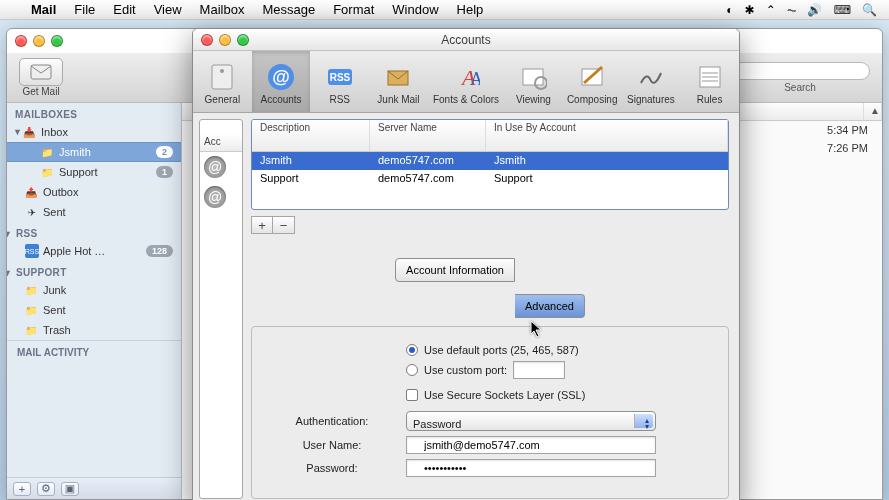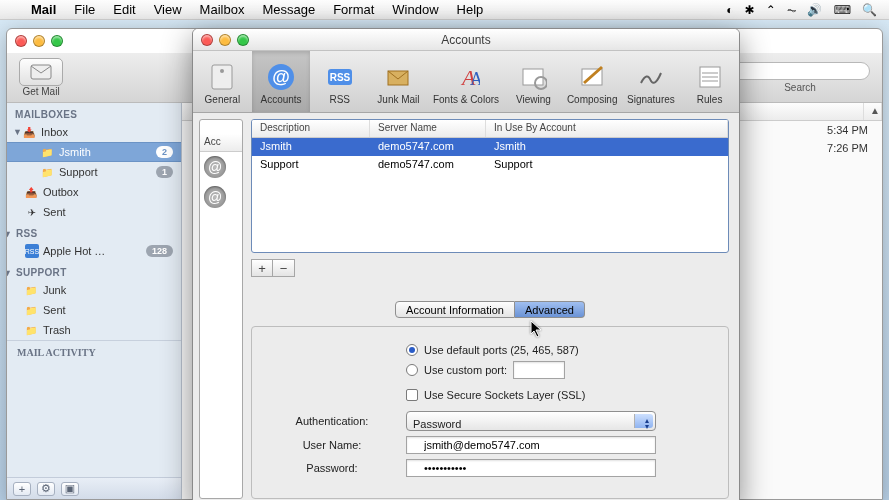--- a/index.html
+++ b/index.html
@@ -49,21 +49,21 @@
 .mail-body { display:flex; flex:1; min-height:0;}
 .sidebar { width: 175px; background:#e3ebf3; border-right:1px solid #b9c2cf; display:flex; flex-direction:column;}
 .sidebar .section-title { font-size:10px; color:#6a7486; font-weight:bold; padding:6px 8px 2px; letter-spacing:0.3px;}
 .sidebar .item { display:flex; align-items:center; padding:2px 8px 2px 18px; height:20px; font-size:11px; color:#333;}
 .sidebar .discl { width:10px; display:inline-block; color:#6a7486; margin-left:-12px; font-size:9px;}
 .sidebar .icon { width:14px; height:14px; margin-right:4px; display:inline-flex;align-items:center;justify-content:center; font-size:10px;}
 .sidebar .item.sel { background:#7ea6d8; color:#fff; border-top:1px solid #6b93c5; border-bottom:1px solid #6b93c5;}
 .sidebar .item .badge { margin-left:auto; background:#9da5b0; color:#fff; font-size:9px; font-weight:bold; border-radius:8px; padding:1px 6px;}
 .sidebar .item.sel .badge { background:#fff; color:#6b93c5;}
 .sidebar .item.sub { padding-left:34px;}
-.sidebar .activity { margin-top:auto; padding:6px 10px; border-top:1px solid #c7d0dd; color:#6a7486; font-size:10px; font-weight:bold;font-family:Liberation Serif, serif;}
+.sidebar .activity { margin-top:auto; padding:6px 10px; border-top:1px solid #c7d0dd; color:#6a7486; font-size:10px; font-weight:bold;}
 .sidebar .bottom { height:22px; background:linear-gradient(#e8eef6,#d3dce9); border-top:1px solid #c3ccda; display:flex; align-items:center; gap:6px; padding:0 6px;}
 .sidebar .bottom .sq { width:18px; height:14px; border:1px solid #a6b0c0; border-radius:3px; background:linear-gradient(#fff,#e4eaf3); display:flex;align-items:center;justify-content:center; font-size:11px; color:#5a6475;}
 .listpane { flex:1; background:#fafafa; display:flex; flex-direction:column;}
 .listpane .columns { display:flex; height:18px; background:linear-gradient(#fdfdfd,#ececec); border-bottom:1px solid #ccc; font-size:10px; color:#555;}
 .listpane .columns div { padding:2px 6px; border-right:1px solid #ddd;}
 .listpane .row { display:flex; justify-content:flex-end; padding:3px 14px; font-size:11px; color:#333;}
 
 .prefs {
   position: absolute; top:8px; left:192px; width:548px; height:478px;
   background:#ececec; border:1px solid #8a8a8a; border-radius:6px 6px 0 0;
@@ -76,35 +76,35 @@
 .prefs .tbtn { width:60px; display:flex; flex-direction:column; align-items:center; justify-content:center; font-size:10px; color:#333; padding-top:2px;}
 .prefs .tbtn.sel { background:linear-gradient(#c6c6c6,#a9a9a9); box-shadow: inset 0 2px 4px rgba(0,0,0,.15);}
 .prefs .tbtn .ticon { width:34px; height:34px; display:flex; align-items:center; justify-content:center;}
 .prefs .content { flex:1; display:flex; background:#ececec; min-height:0;}
 .prefs .acclist { width:44px; background:#fff; border:1px solid #a8a8a8; margin:6px 0 6px 6px; border-radius:3px;}
 .prefs .acclist .hdr { height:18px; background:linear-gradient(#fff,#ececec); border-bottom:1px solid #ccc; font-size:10px; color:#444; padding:2px 4px;margin-top:14px;}
 .prefs .acclist .arow { display:flex; align-items:center; padding:4px;}
 .prefs .acclist .at { width:22px; height:22px; border-radius:50%; background:radial-gradient(#bbb,#888); color:#fff; display:flex;align-items:center;justify-content:center; font-size:14px; box-shadow:inset 0 1px 2px rgba(0,0,0,.4);}
 .prefs .detail { flex:1; padding:6px 10px 6px 8px; display:flex; flex-direction:column;}
 .prefs .table { border:1px solid #6d8bb8; border-radius:3px; background:#fff; height:140px; display:flex; flex-direction:column; overflow:hidden;}
-.prefs .thead { display:flex; height:18px; background:linear-gradient(#fff,#ececec); border-bottom:1px solid #ccc;}
+.prefs .thead { display:flex; height:32px; background:linear-gradient(#fff,#ececec); border-bottom:1px solid #ccc;}
 .prefs .thead div { font-size:10px; color:#444; padding:2px 8px; border-right:1px solid #ddd;}
 .prefs .thead .c1{flex:0 0 118px;} .prefs .thead .c2{flex:0 0 116px;} .prefs .thead .c3{flex:1;}
 .prefs .trow { display:flex; height:18px; font-size:11px;}
 .prefs .trow div { padding:2px 8px;}
 .prefs .trow .c1{flex:0 0 118px;} .prefs .trow .c2{flex:0 0 116px;} .prefs .trow .c3{flex:1;}
 .prefs .trow.sel { background:#3a6bce; color:#fff;}
 .prefs .plusminus { display:flex; margin-top:6px;}
 .prefs .pm { width:22px; height:18px; border:1px solid #a6a6a6; background:linear-gradient(#fff,#e4e4e4); display:flex;align-items:center;justify-content:center; font-size:13px; color:#444;}
 .prefs .pm+.pm { border-left:none;}
 .prefs .tabs { display:flex; justify-content:center; margin-top:24px;}
-.prefs .tab { height:17px; padding:6px 10px; border:1px solid #8f8f8f; background:linear-gradient(#fdfdfd,#e4e4e4); font-size:11px; display:flex; align-items:center;}
+.prefs .tab { height:24px; padding:6px 10px; border:1px solid #8f8f8f; background:linear-gradient(#fdfdfd,#e4e4e4); font-size:11px; display:flex; align-items:center;}
 .prefs .tab:first-child { border-radius:4px 0 0 4px;}
 .prefs .tab:last-child { border-radius:0 4px 4px 0; border-left:none;}
-.prefs .tab.sel { background:linear-gradient(#a0bff0,#6b93d6); color:#000;}
+.prefs .tab.sel { background:linear-gradient(#a0bff0,#6b93d6); color:#000;margin-top:36px;}
 .prefs .panel { margin-top:8px; border:1px solid #bdbdbd; border-radius:4px; padding:12px 14px 16px; background:#ececec;}
 .prefs .frow { display:flex; align-items:center; margin:5px 0; font-size:11px; color:#222;}
 .prefs .frow .lbl { width:140px; text-align:center; padding-right:8px;}
 .prefs .frow .ctrl { flex:1; display:flex; align-items:center;}
 .prefs .radio, .prefs .check { width:12px; height:12px; border:1px solid #7a7a7a; border-radius:50%; margin-right:6px; background:#fff; display:inline-flex; align-items:center; justify-content:center;}
 .prefs .radio.sel::after { content:""; width:6px; height:6px; border-radius:50%; background:#2a5cc7;}
 .prefs .check { border-radius:2px;}
 .prefs .txt { height:18px; border:1px solid #a3a3a3; background:#fff; padding:0 17px; font-size:11px; box-shadow: inset 0 1px 2px rgba(0,0,0,.12);}
 .prefs .txt.small { width:52px;}
 .prefs .txt.wide { width:250px;}

